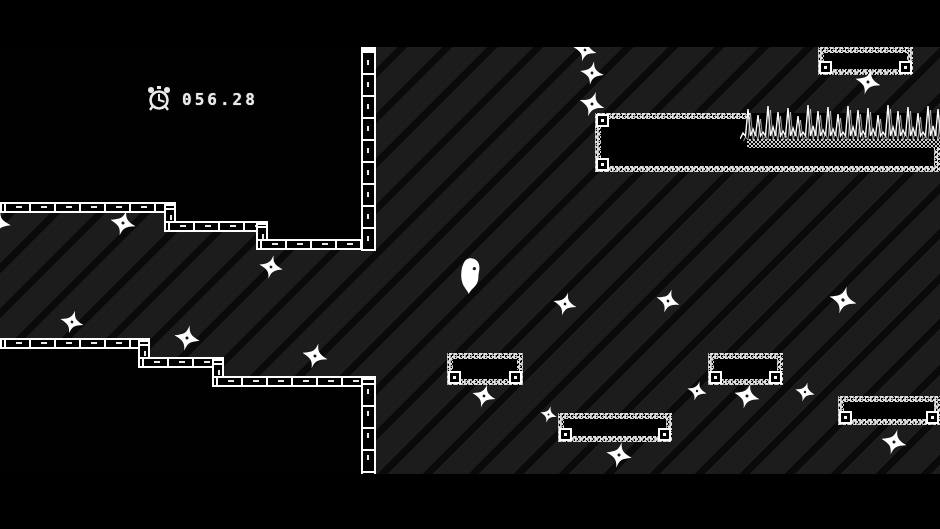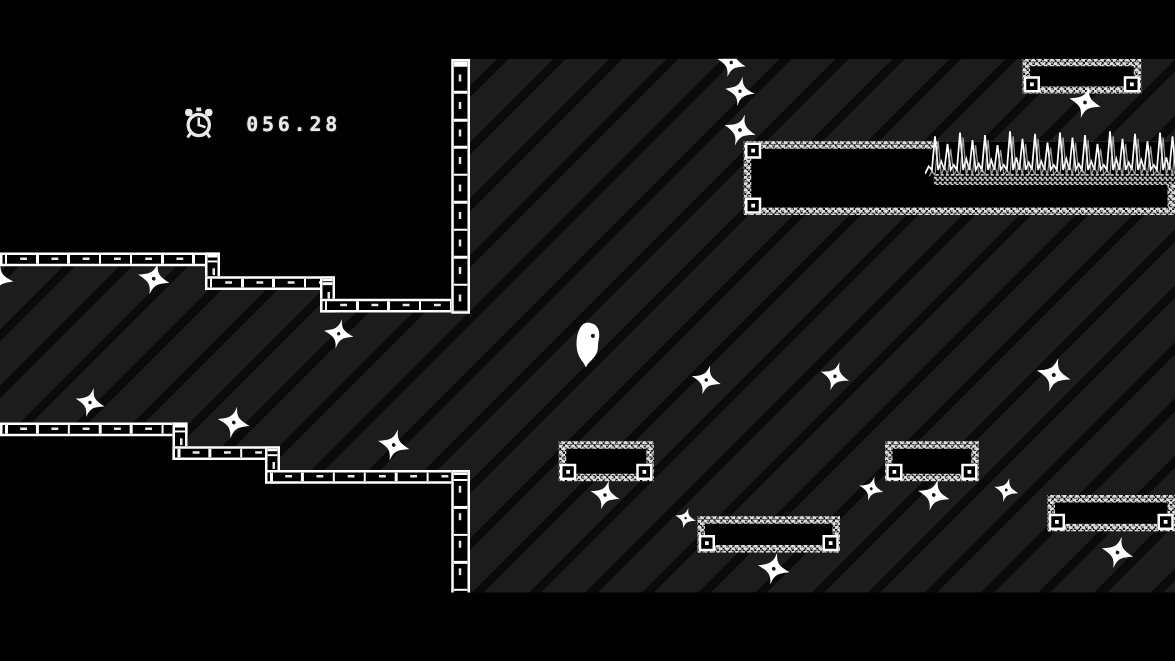--- a/index.html
+++ b/index.html
@@ -53,21 +53,21 @@
   }
   .patch{background:#000;z-index:6;}
   .ledge{
     z-index:7;
     background:repeating-conic-gradient(#ccc 0% 25%,#000 25% 50%) 0 0/4px 4px;
   }
   .star{z-index:10;}
   #player{z-index:11;}
   #grass{z-index:8;}
   #hud{
-    left:146px;top:85px;z-index:40;display:flex;align-items:center;gap:25px;
+    left:146px;top:85px;z-index:40;display:flex;align-items:center;gap:10px;
     color:#e9e9e9;
   }
   #timer-text{
     font-size:16px;font-weight:bold;letter-spacing:3px;
     text-shadow:0 0 1px #cfcfcf;
   }
 </style>
 </head>
 <body>
 

